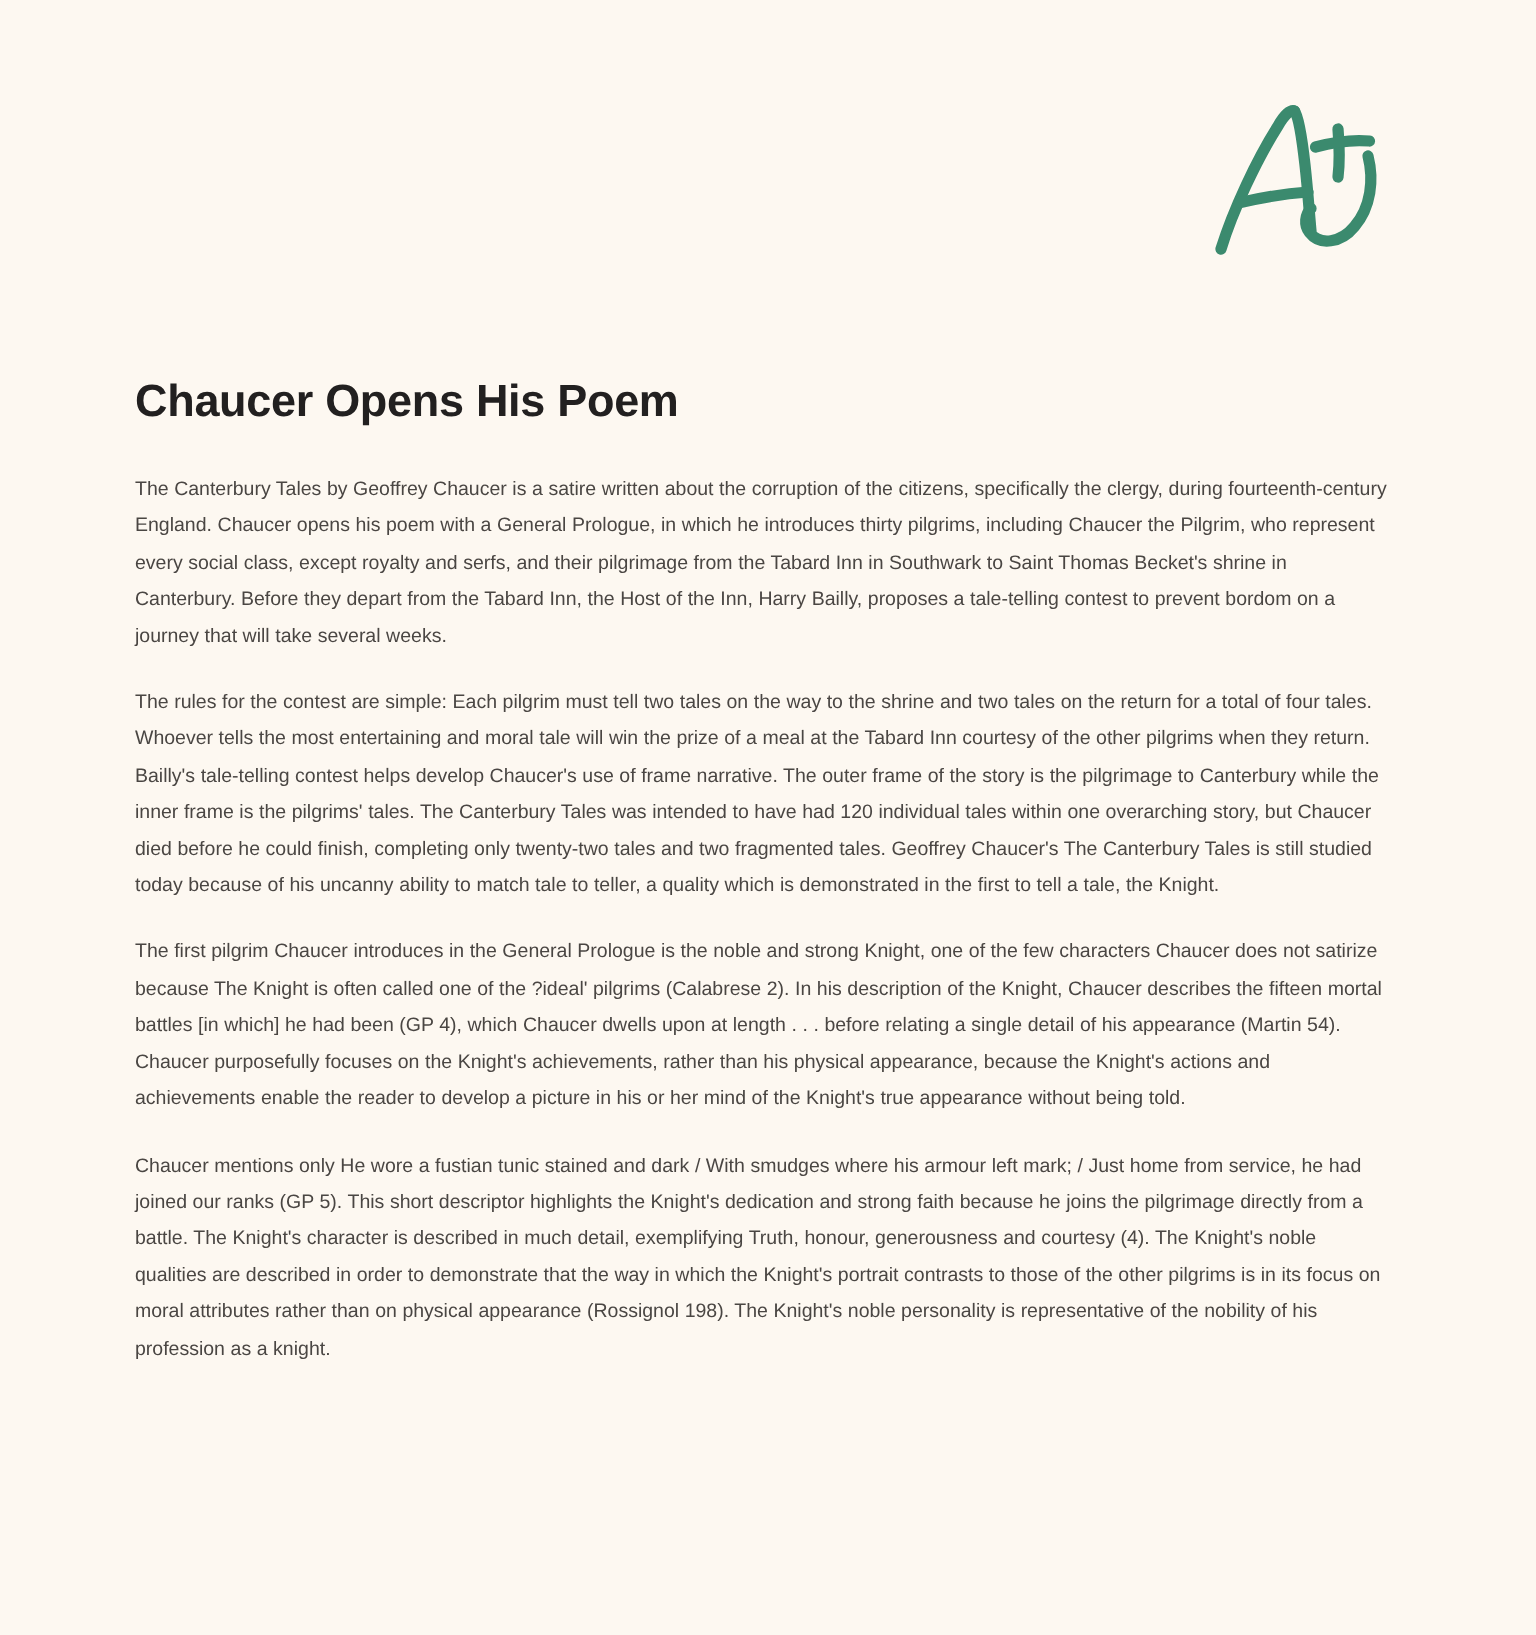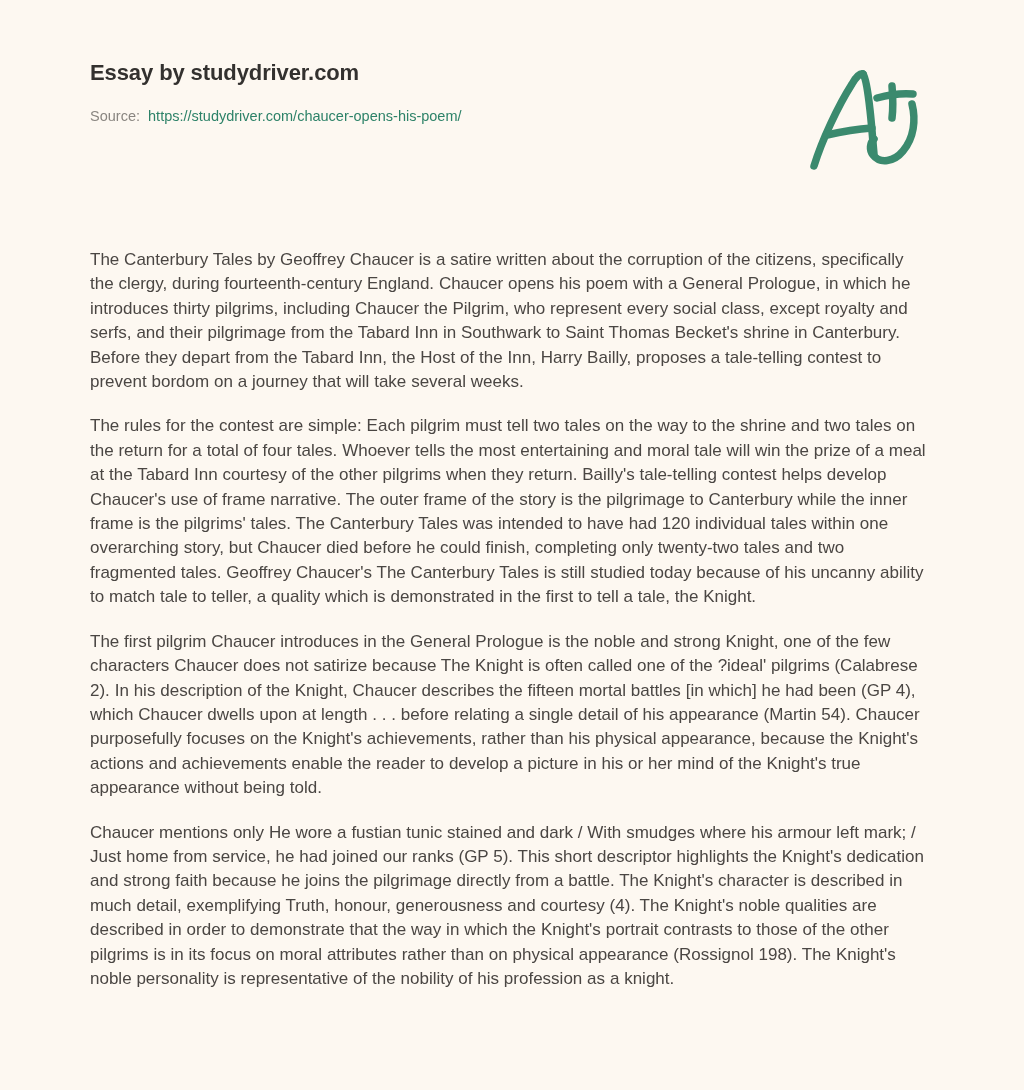--- a/index.html
+++ b/index.html
@@ -87,47 +87,39 @@
   .article-title {
     font-size: 30px;
     font-weight: bold;
     color: #222020;
     line-height: 40px;
     margin: 0 0 26px 0;
     letter-spacing: -0.2px;
   }
 
   .body-text p {
-    font-size: 17px;
+    font-size: 13px;
     line-height: 24.4px;
     color: #4a4643;
     margin: 0 0 20px 0;
     text-align: left;
     word-spacing: 0.1px;
   }
 
   .body-text p:last-child {
     margin-bottom: 0;
   }
 </style>
 </head>
 <body>
 
 <div class="page">
 
   <div class="header">
 
-    <div class="brand-block">
-      <div class="brand-title">Essay by studydriver.com</div>
-
-      <div class="source-line">
-        <span class="source-label">Source:</span>
-        <span>&nbsp;</span><a class="source-url" href="#">https://studydriver.com/chaucer-opens-his-poem/</a>
-      </div>
-    </div>
 
     <div class="logo">
       <svg width="130" height="115" viewBox="0 0 130 115" xmlns="http://www.w3.org/2000/svg">
         <g fill="none" stroke="#3b8a6e" stroke-width="7.5" stroke-linecap="round" stroke-linejoin="round">
 
           <path d="M14 104 C 22 78, 38 44, 52 22 C 56 15, 60 11, 63 12"></path>
 
           <path d="M63 12 C 66 16, 68 30, 70 48 C 72 66, 73 82, 74 92"></path>
 
           <path d="M27 73 C 40 70, 58 67, 72 66"></path>
@@ -137,20 +129,21 @@
           <path d="M77 36 C 88 33, 102 31, 113 32"></path>
 
           <path d="M112 42 C 116 58, 114 76, 103 89 C 94 100, 80 102, 73 93 C 69 88, 70 81, 74 77"></path>
         </g>
       </svg>
     </div>
 
   </div>
 
   <div class="article">
+    <h1 class="article-title">Chaucer Opens His Poem</h1>
 
     <div class="body-text">
       <p>The Canterbury Tales by Geoffrey Chaucer is a satire written about the corruption of the citizens, specifically the clergy, during fourteenth-century England. Chaucer opens his poem with a General Prologue, in which he introduces thirty pilgrims, including Chaucer the Pilgrim, who represent every social class, except royalty and serfs, and their pilgrimage from the Tabard Inn in Southwark to Saint Thomas Becket's shrine in Canterbury. Before they depart from the Tabard Inn, the Host of the Inn, Harry Bailly, proposes a tale-telling contest to prevent bordom on a journey that will take several weeks.</p>
       <p>The rules for the contest are simple: Each pilgrim must tell two tales on the way to the shrine and two tales on the return for a total of four tales. Whoever tells the most entertaining and moral tale will win the prize of a meal at the Tabard Inn courtesy of the other pilgrims when they return. Bailly's tale-telling contest helps develop Chaucer's use of frame narrative. The outer frame of the story is the pilgrimage to Canterbury while the inner frame is the pilgrims' tales. The Canterbury Tales was intended to have had 120 individual tales within one overarching story, but Chaucer died before he could finish, completing only twenty-two tales and two fragmented tales. Geoffrey Chaucer's The Canterbury Tales is still studied today because of his uncanny ability to match tale to teller, a quality which is demonstrated in the first to tell a tale, the Knight.</p>
       <p>The first pilgrim Chaucer introduces in the General Prologue is the noble and strong Knight, one of the few characters Chaucer does not satirize because The Knight is often called one of the ?ideal' pilgrims (Calabrese 2). In his description of the Knight, Chaucer describes the fifteen mortal battles [in which] he had been (GP 4), which Chaucer dwells upon at length . . . before relating a single detail of his appearance (Martin 54). Chaucer purposefully focuses on the Knight's achievements, rather than his physical appearance, because the Knight's actions and achievements enable the reader to develop a picture in his or her mind of the Knight's true appearance without being told.</p>
       <p>Chaucer mentions only He wore a fustian tunic stained and dark / With smudges where his armour left mark; / Just home from service, he had joined our ranks (GP 5). This short descriptor highlights the Knight's dedication and strong faith because he joins the pilgrimage directly from a battle. The Knight's character is described in much detail, exemplifying Truth, honour, generousness and courtesy (4). The Knight's noble qualities are described in order to demonstrate that the way in which the Knight's portrait contrasts to those of the other pilgrims is in its focus on moral attributes rather than on physical appearance (Rossignol 198). The Knight's noble personality is representative of the nobility of his profession as a knight.</p>
     </div>
   </div>
 
 </div>

